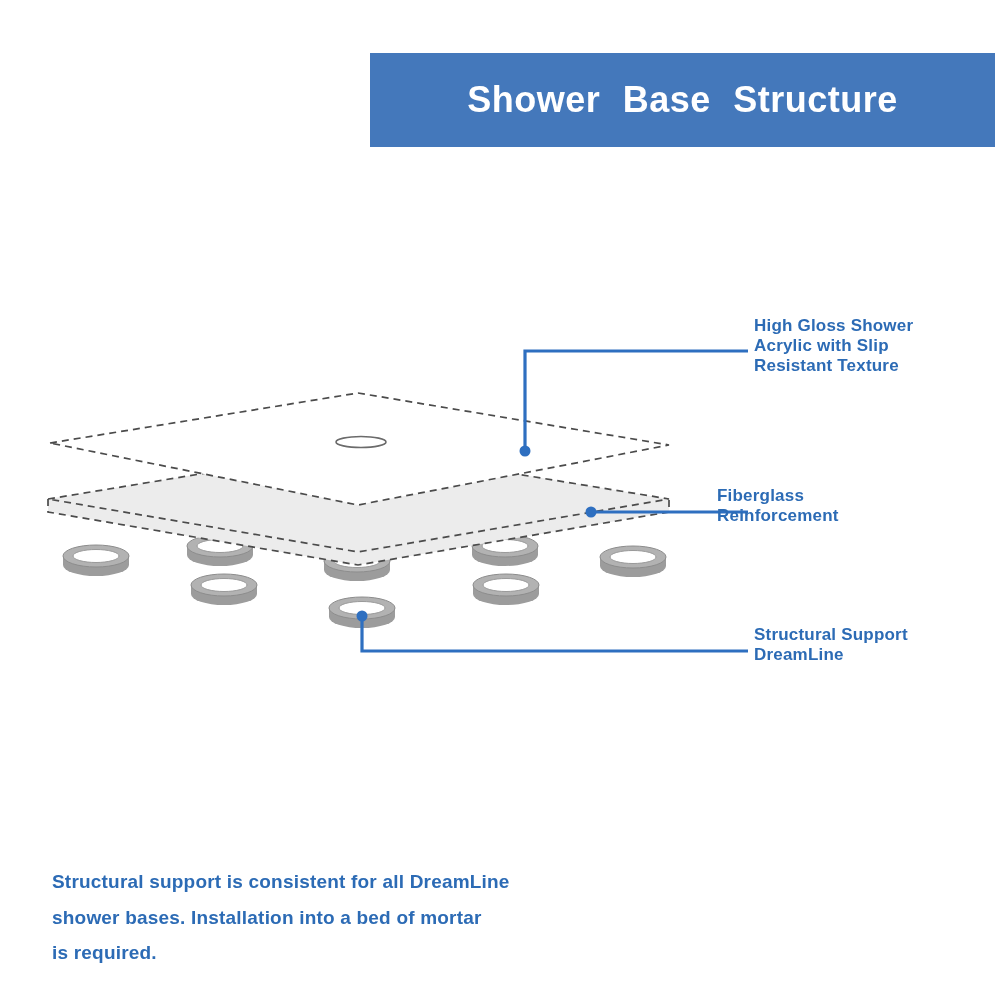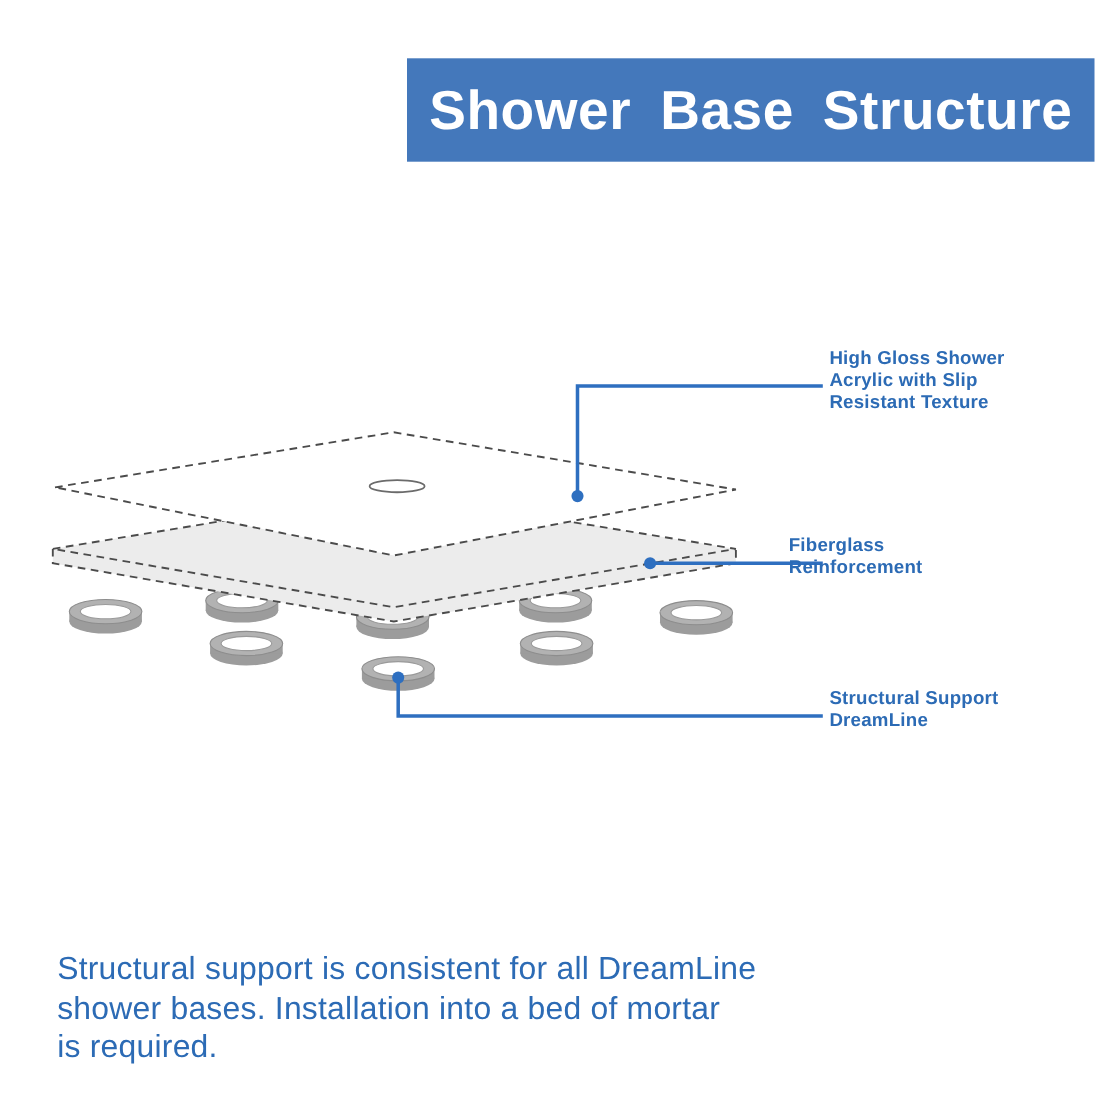--- a/index.html
+++ b/index.html
@@ -14,40 +14,40 @@
   *{margin:0;padding:0;box-sizing:border-box;}
   html,body{width:1000px;height:1000px;background:#ffffff;overflow:hidden;}
   body{font-family:"Liberation Sans",sans-serif;position:relative;}
 
   .banner{
     position:absolute;left:370px;top:53px;width:625px;height:94px;
     background:var(--banner-blue);
     display:flex;align-items:center;justify-content:center;
   }
   .banner-title{
-    color:#ffffff;font-size:50px;font-weight:bold;
+    color:#ffffff;font-size:36px;font-weight:bold;
     letter-spacing:0.5px;word-spacing:12px;white-space:nowrap;
   }
 
   .diagram-svg{position:absolute;left:0;top:0;}
 
   .callout{
     position:absolute;
     color:var(--text-blue);
     font-size:17px;font-weight:bold;line-height:20px;
     white-space:pre-line;letter-spacing:0.2px;
   }
   .callout-acrylic{left:754px;top:316px;}
   .callout-fiberglass{left:717px;top:486px;}
   .callout-foundation{left:754px;top:625px;}
 
   .footer-note{
     position:absolute;left:52px;top:864px;width:700px;
     color:var(--text-blue);
-    font-size:29px;font-weight:normal;line-height:35.5px;
+    font-size:19px;font-weight:bold;line-height:35.5px;
     white-space:pre-line;letter-spacing:0.2px;
   }
 
   .layer-outline{fill:none;stroke:var(--outline-gray);stroke-width:1.7;stroke-dasharray:7 5;}
   .acrylic-fill{fill:#ffffff;}
   .fiberglass-fill{fill:var(--layer-fill);}
   .drain{fill:#ffffff;stroke:#6b6b6b;stroke-width:1.6;}
   .ring-side{fill:var(--ring-gray);}
   .ring-top{fill:var(--ring-top-gray);stroke:#8d8d8d;stroke-width:1;}
   .ring-hole{fill:#ffffff;stroke:#9a9a9a;stroke-width:1;}

